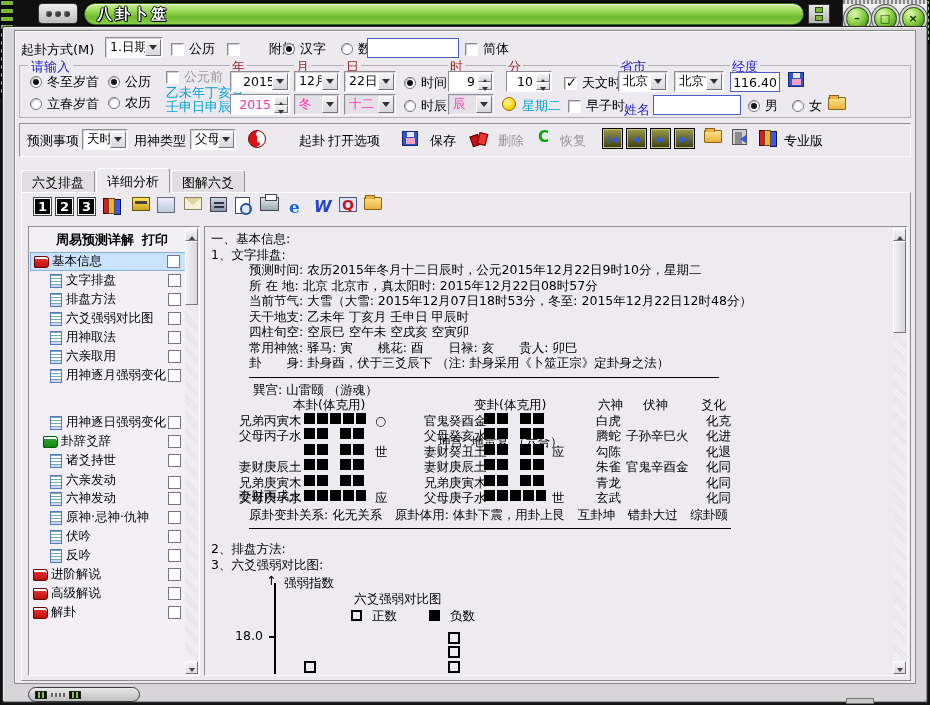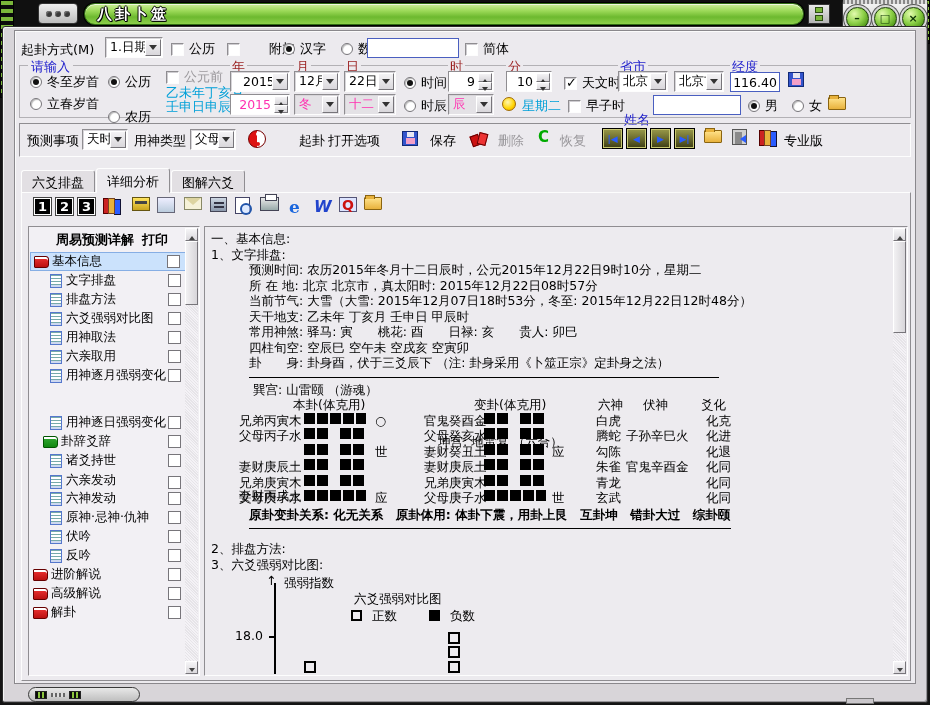--- a/index.html
+++ b/index.html
@@ -238,21 +238,21 @@
         <span>冬至岁首</span>
       </span>
     <span class="rb" style="position:absolute;left:10px;top:29px;">
         <span class="dot"></span>
         <span>立春岁首</span>
       </span>
     <span class="rb sel" style="position:absolute;left:88px;top:7px;">
         <span class="dot"></span>
         <span>公历</span>
       </span>
-    <span class="rb" style="position:absolute;left:88px;top:42px;">
+    <span class="rb" style="position:absolute;left:88px;top:28px;">
         <span class="dot"></span>
         <span>农历</span>
       </span>
     <span class="cb disabled" style="position:absolute;left:146px;top:2px;">
         <span class="box"></span>
         <span>公元前</span>
       </span>
     <div class="lbl-cyan" style="position:absolute;left:146px;top:20px;line-height:14px;font-size:13px;">
       <div>乙未年丁亥月</div>
         <div>壬申日申辰时</div>
@@ -325,21 +325,21 @@
     <div class="dd disabled" style="left:428px;top:28px;width:46px;">
         <span>辰</span>
         <span class="arrow-btn"></span>
       </div>
     <span class="i-sun" style="position:absolute;left:482px;top:31px;"></span>
     <span class="lbl-cyan" style="position:absolute;left:502px;top:31px;">星期二</span>
     <span class="cb" style="position:absolute;left:548px;top:31px;">
         <span class="box"></span>
         <span>早子时</span>
       </span>
-    <span class="lbl-blue" style="position:absolute;left:604px;top:45px;">姓名</span>
+    <span class="lbl-blue" style="position:absolute;left:604px;top:35px;">姓名</span>
     <div class="tbox" style="left:633px;top:29px;width:88px;"></div>
     <span class="rb sel" style="position:absolute;left:728px;top:31px;">
         <span class="dot"></span>
         <span>男</span>
       </span>
     <span class="rb" style="position:absolute;left:772px;top:31px;">
         <span class="dot"></span>
         <span>女</span>
       </span>
     <span class="i-folder" style="position:absolute;left:808px;top:31px;"></span>
@@ -533,22 +533,22 @@
 
     <div id="contentwrap">
       <div id="content">
         <div>一、基本信息:</div>
         <div>1、文字排盘:</div>
         <div id="infolines">
             <div class="ind">预测时间: 农历2015年冬月十二日辰时，公元2015年12月22日9时10分，星期二</div>
             <div class="ind">所 在 地: 北京 北京市，真太阳时: 2015年12月22日08时57分</div>
             <div class="ind">当前节气: 大雪（大雪: 2015年12月07日18时53分，冬至: 2015年12月22日12时48分）</div>
             <div class="ind">天干地支: 乙未年 丁亥月 壬申日 甲辰时</div>
+            <div class="ind">四柱旬空: 空辰巳 空午未 空戌亥 空寅卯</div>
             <div class="ind">常用神煞: 驿马: 寅　　桃花: 酉　　日禄: 亥　　贵人: 卯巳</div>
-            <div class="ind">四柱旬空: 空辰巳 空午未 空戌亥 空寅卯</div>
             <div class="ind">卦　　身: 卦身酉，伏于三爻辰下 （注: 卦身采用《卜筮正宗》定卦身之法）</div>
           </div>
         <div class="hr1"></div>
 
         <div id="hex">
           <span class="abs" style="left:42px;top:0;">巽宫: 山雷颐 （游魂）</span>
           <span class="abs" style="left:227px;top:4px;margin-top:48px;">坤宫: 地雷复 （六合）</span>
           <span class="abs" style="left:82px;top:15px;">本卦(体克用)</span>
           <span class="abs" style="left:263px;top:15px;">变卦(体克用)</span>
           <span class="abs" style="left:387px;top:15px;">六神</span>
@@ -627,21 +627,21 @@
               <span class="abs " style="left: 213px; top: 108.5px;">父母庚子水</span>
               <span class="abs bars yang" style="left: 273px; top: 108.5px;">
                 <i class="b"></i>
               </span>
               <span class="abs " style="left: 341px; top: 108.5px;">世</span>
               <span class="abs " style="left: 385px; top: 108.5px;">玄武</span>
               <span class="abs " style="left: 495px; top: 108.5px;">化同</span>
             </div>
         </div>
 
-        <div class="ind" style="padding-left:38px;font-weight:bold;">原卦变卦关系: 化无关系　原卦体用: 体卦下震，用卦上艮　互卦坤　错卦大过　综卦颐</div>
+        <div class="ind" style="padding-left:38px;">原卦变卦关系: 化无关系　原卦体用: 体卦下震，用卦上艮　互卦坤　错卦大过　综卦颐</div>
         <div class="hr2"></div>
         <div style="height:8px"></div>
         <div>2、排盘方法:</div>
         <div>3、六爻强弱对比图:</div>
 
         <div id="chart">
           <span class="abs" style="left:55px;top:-2px;">↑</span>
           <span class="abs" style="left:73px;top:0;">强弱指数</span>
           <div class="axis"></div>
           <span class="abs" style="left:143px;top:16px;">六爻强弱对比图</span>

